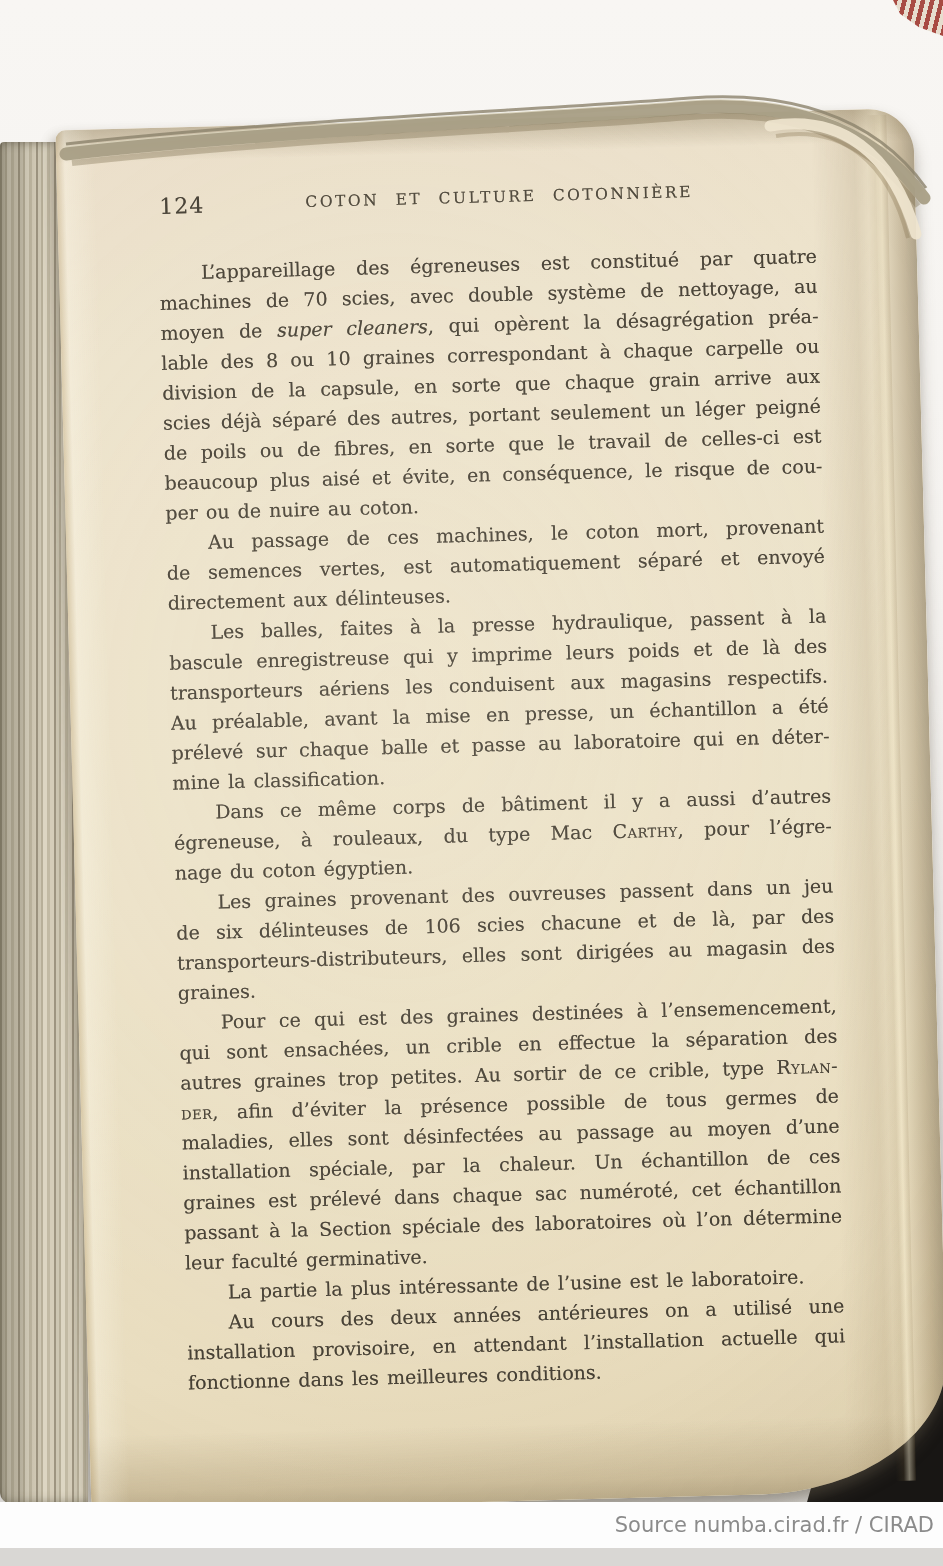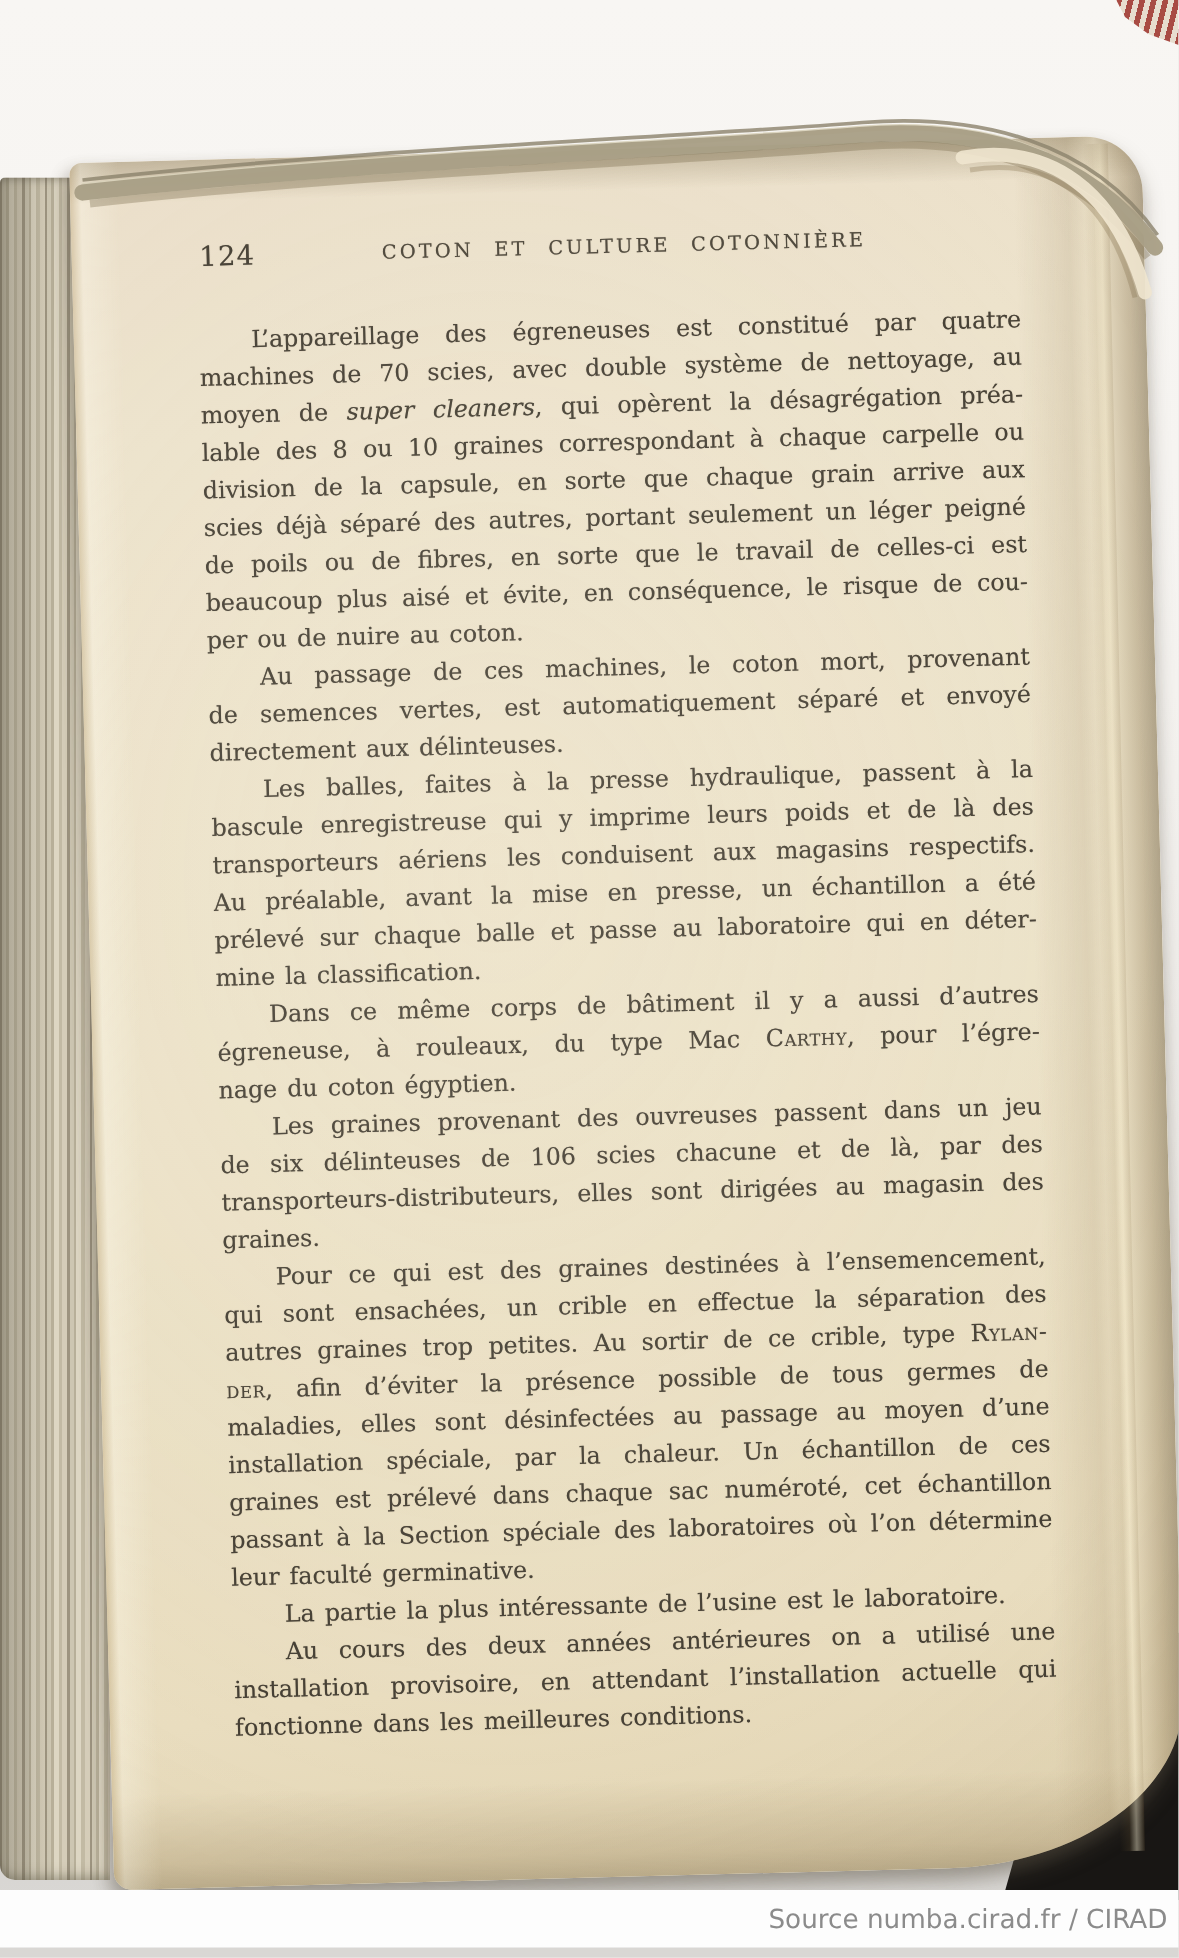--- a/index.html
+++ b/index.html
@@ -62,21 +62,21 @@
   
   .curl-svg{position:absolute;left:0;top:0;pointer-events:none;}
   
   .headband{
     position:absolute;right:0;top:0;width:50px;height:36px;
     background:repeating-linear-gradient(104deg,#a84b43 0 4.5px,#e7ddce 4.5px 9px);
     clip-path:polygon(0 0,100% 0,100% 100%,52% 76%,14% 38%);
   }
   
   .bottom-bar{
-    position:absolute;left:0;right:0;bottom:8px;height:46px;background:#fdfdfd;
+    position:absolute;left:0;right:0;bottom:18px;height:46px;background:#fdfdfd;
     display:flex;align-items:center;justify-content:flex-end;
     padding-right:9px;box-sizing:border-box;
     font-family:"DejaVu Sans",sans-serif;font-size:21px;color:#8b8b8b;
   }
 </style>
 </head>
 <body>
 
 <div class="photo">
 

